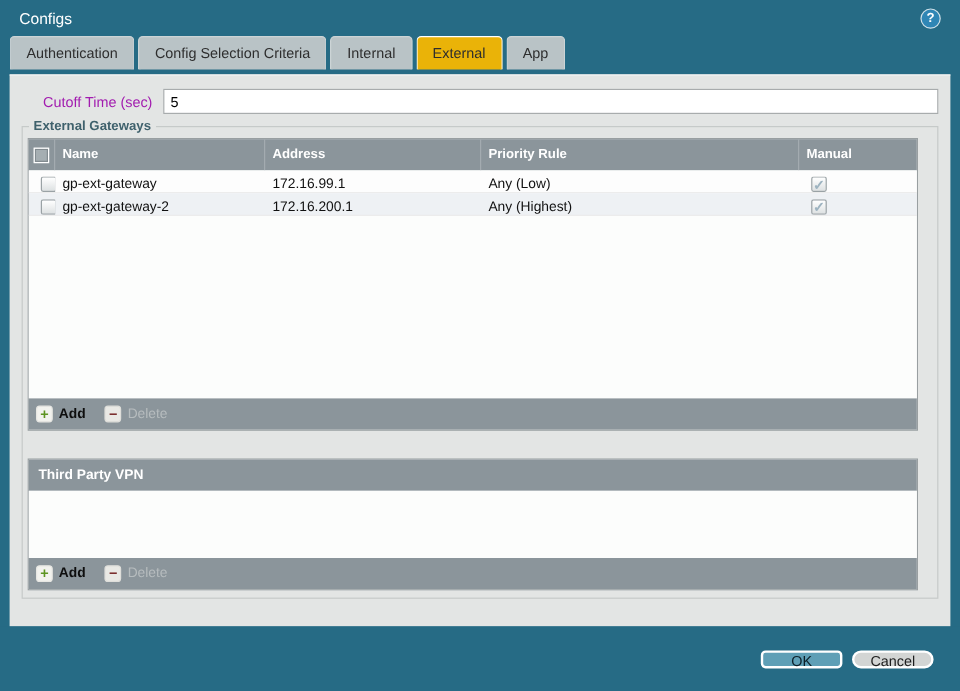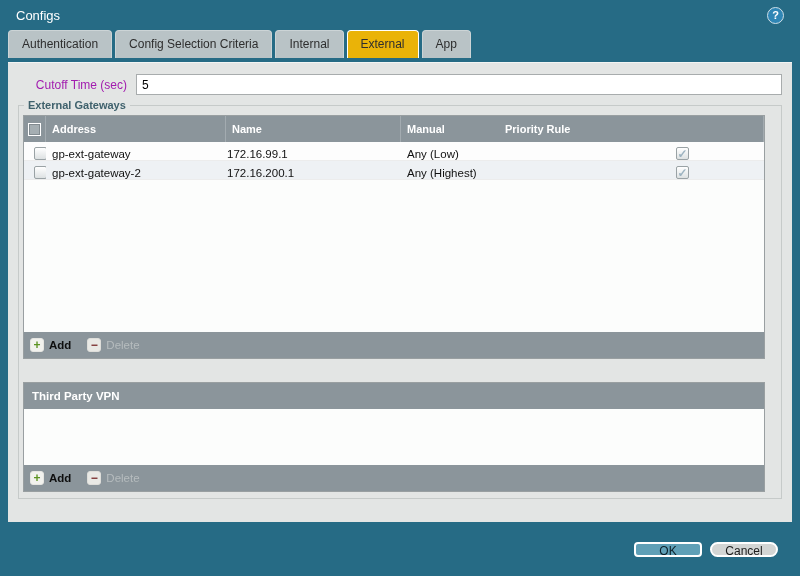--- a/index.html
+++ b/index.html
@@ -141,24 +141,24 @@
   </div>
 
   <fieldset class="gateways">
     <legend>External Gateways</legend>
 
     <div class="grid ext">
       <div class="grid-header">
         <div class="hcell col-check">
           <span class="cb-header"></span>
         </div>
+        <div class="hcell col-name">Name</div>
         <div class="hcell col-address">Address</div>
-        <div class="hcell col-name">Name</div>
+        <div class="hcell col-priority">Priority Rule</div>
         <div class="hcell col-manual">Manual</div>
-        <div class="hcell col-priority">Priority Rule</div>
       </div>
 
       <div class="grid-row">
         <div class="rcell col-check">
           <span class="cb"></span>
         </div>
         <div class="rcell col-name">gp-ext-gateway</div>
         <div class="rcell col-address">172.16.99.1</div>
         <div class="rcell col-priority">Any (Low)</div>
         <div class="rcell col-manual">

